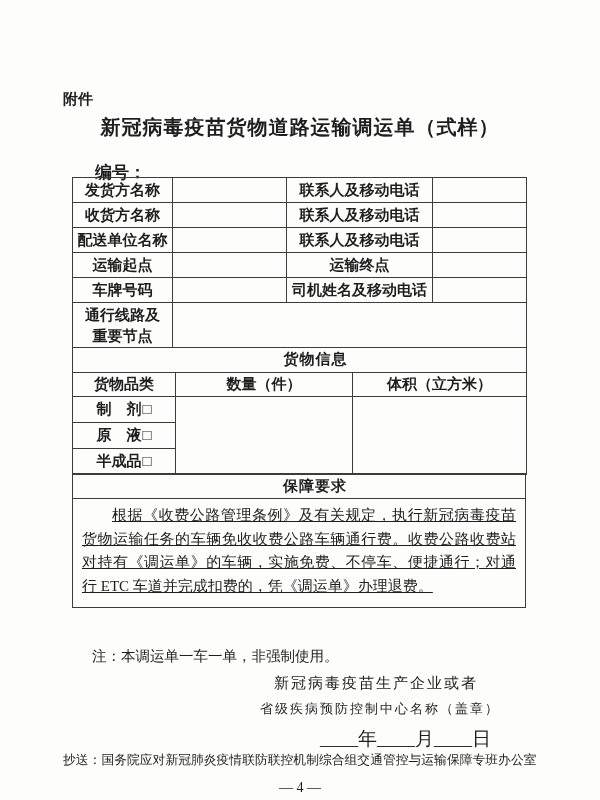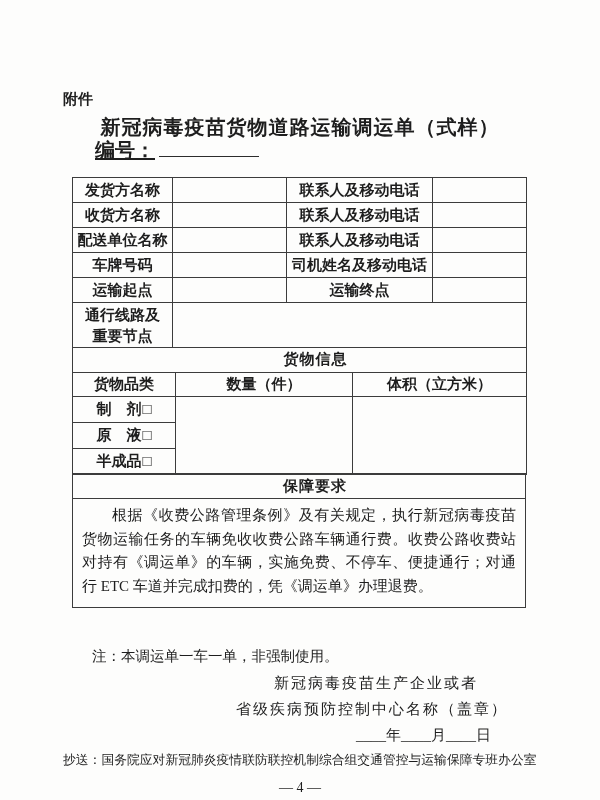--- a/index.html
+++ b/index.html
@@ -14,22 +14,22 @@
   .attachment {
     position:absolute; left:63px; top:90px;
     font-size:15px; font-weight:bold;
   }
   .title {
     position:absolute; left:0; right:0; top:114px;
     text-align:center; font-size:20px; font-weight:bold;
     letter-spacing:1px;
   }
   .serial {
-    position:absolute; left:95px; top:137px;
-    font-size:20px; font-weight:bold;text-decoration:underline;
+    position:absolute; left:95px; top:161px;
+    font-size:17px; font-weight:bold;
   }
   .serial-line {
     display:inline-block; width:100px; height:16px;
     border-bottom:1.5px solid #2c2c2c; vertical-align:baseline;
     margin-left:4px;
   }
   .table-wrap { position:absolute; left:72px; top:177px; width:454px; }
   table { width:100%; border-collapse:collapse; table-layout:fixed; }
   table.t2, table.t3 { margin-top:-1.5px; }
   td {
@@ -42,38 +42,39 @@
   td.route-label { height:45px; line-height:21px; }
   td.section-header { height:25px; letter-spacing:1px;padding-left:32px; }
   tr.cargo-head td { height:24px; }
   tr.cargo-row td { height:26px; }
   td.guarantee-body {
     font-family:"Liberation Serif", serif;
     font-weight:normal; text-align:justify;
     font-size:15px; line-height:23.5px;
     padding:5px 9px 9px 9px; text-indent:2em;
     height:auto;
+    text-decoration:underline;
   }
   .note {
     position:absolute; left:92px; top:647px;
     font-family:Liberation Sans, sans-serif; font-size:14.5px;
   }
   .sig-line1 {
     position:absolute; top:674px; right:122px;
     font-family:"Liberation Serif", serif; font-size:15px;
     letter-spacing:2px;
   }
   .sig-line2 {
-    position:absolute; top:700px; right:92px;
-    font-family:"Liberation Serif", serif; font-size:15px;
+    position:absolute; top:700px; right:100px;
+    font-family:"Liberation Serif", serif; font-size:13px;
     letter-spacing:2px;
   }
   .date-line {
     position:absolute; top:726px; right:109px;
-    font-family:"Liberation Serif", serif; font-size:15px;
+    font-family:"Liberation Serif", serif; font-size:19px;
   }
   .cc-line {
     position:absolute; left:63px; top:752px;
     font-family:"Liberation Serif", serif; font-size:12.8px;
     white-space:nowrap;
   }
   .page-number {
     position:absolute; left:0; right:0; top:780px;
     text-align:center;
     font-family:"Liberation Serif", serif; font-size:14px;
@@ -113,29 +114,29 @@
       <td>联系人及移动电话</td>
       <td></td>
     </tr>
     <tr class="info">
       <td>配送单位名称</td>
       <td></td>
       <td>联系人及移动电话</td>
       <td></td>
     </tr>
     <tr class="info">
+      <td>运输起点</td>
+      <td></td>
+      <td>运输终点</td>
+      <td></td>
+    </tr>
+    <tr class="info">
       <td>车牌号码</td>
       <td></td>
       <td>司机姓名及移动电话</td>
-      <td></td>
-    </tr>
-    <tr class="info">
-      <td>运输起点</td>
-      <td></td>
-      <td>运输终点</td>
       <td></td>
     </tr>
     <tr>
       <td class="route-label">
         <div>通行线路及</div>
         <div>重要节点</div>
       </td>
       <td colspan="3"></td>
     </tr>
   </tbody>

